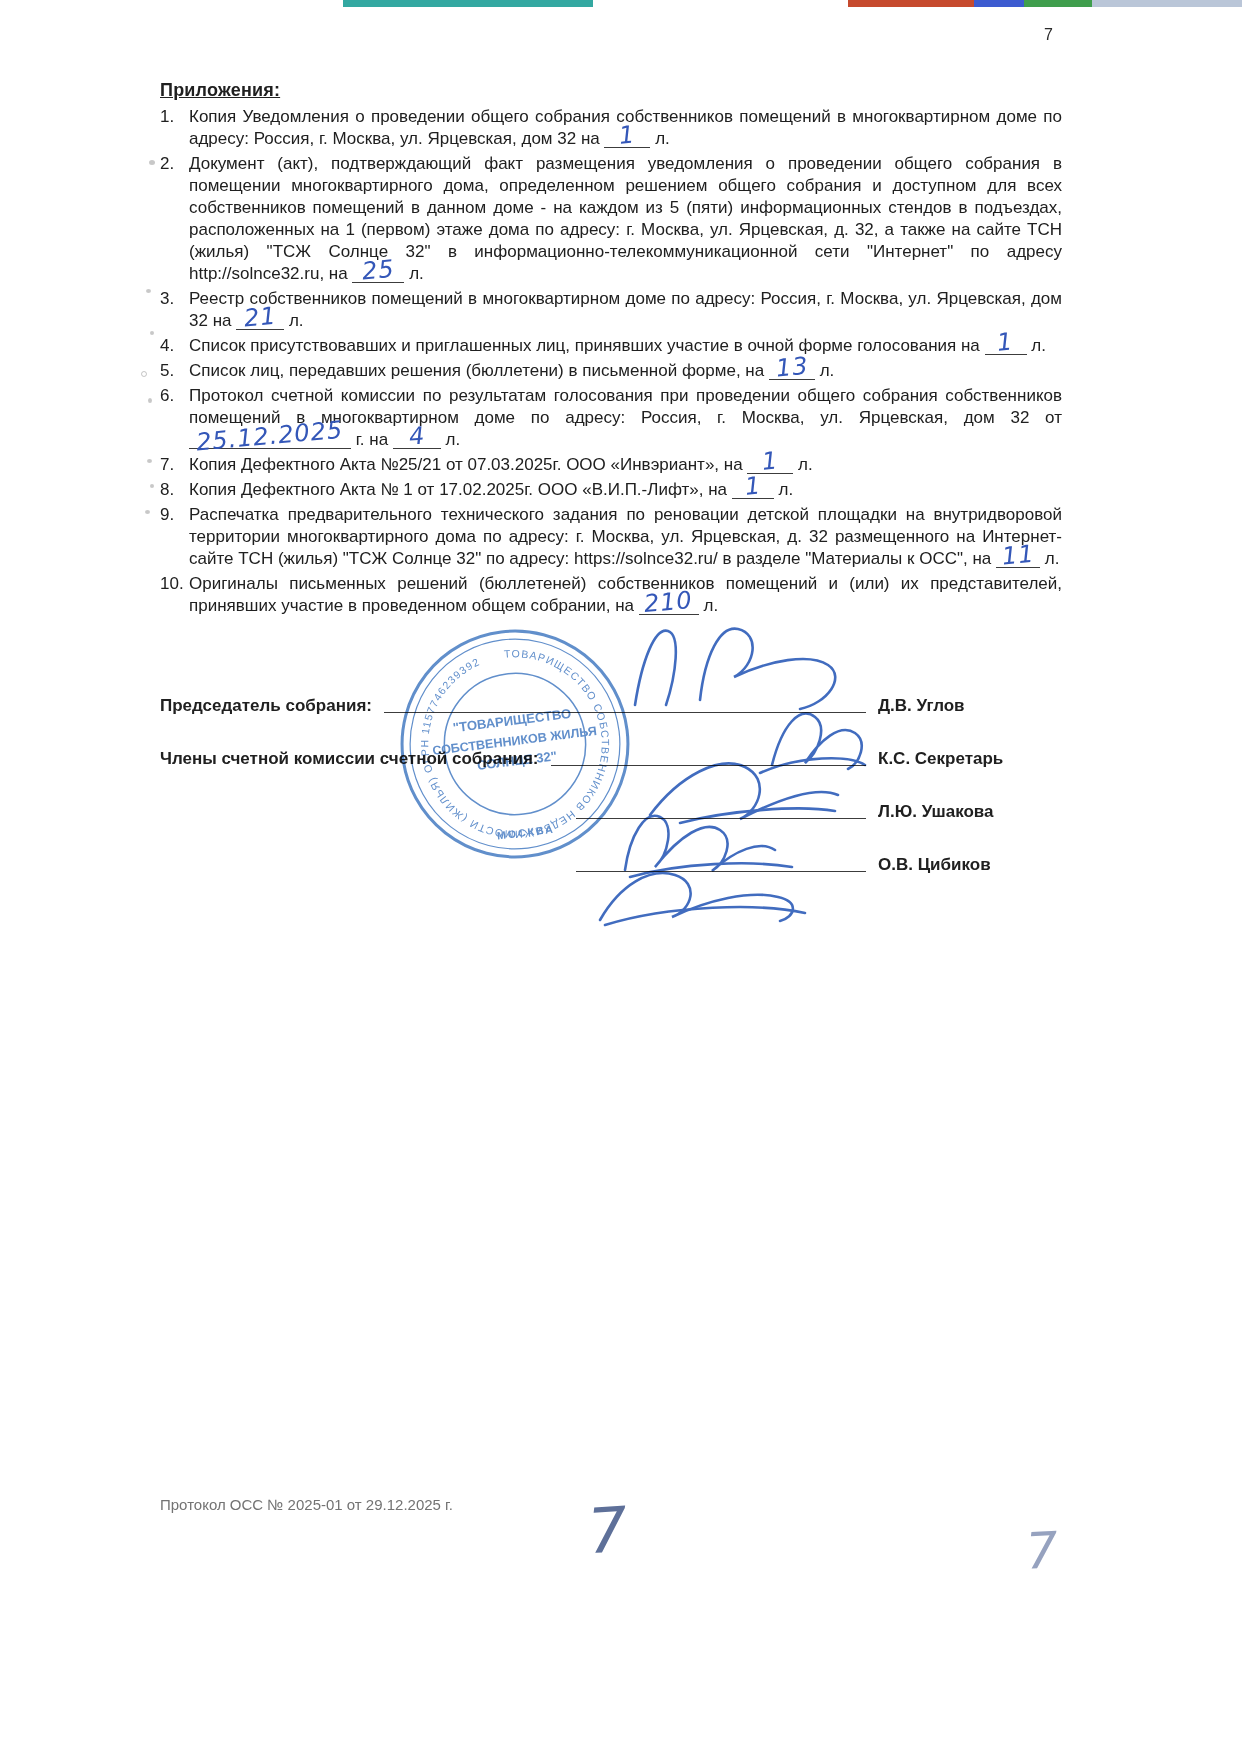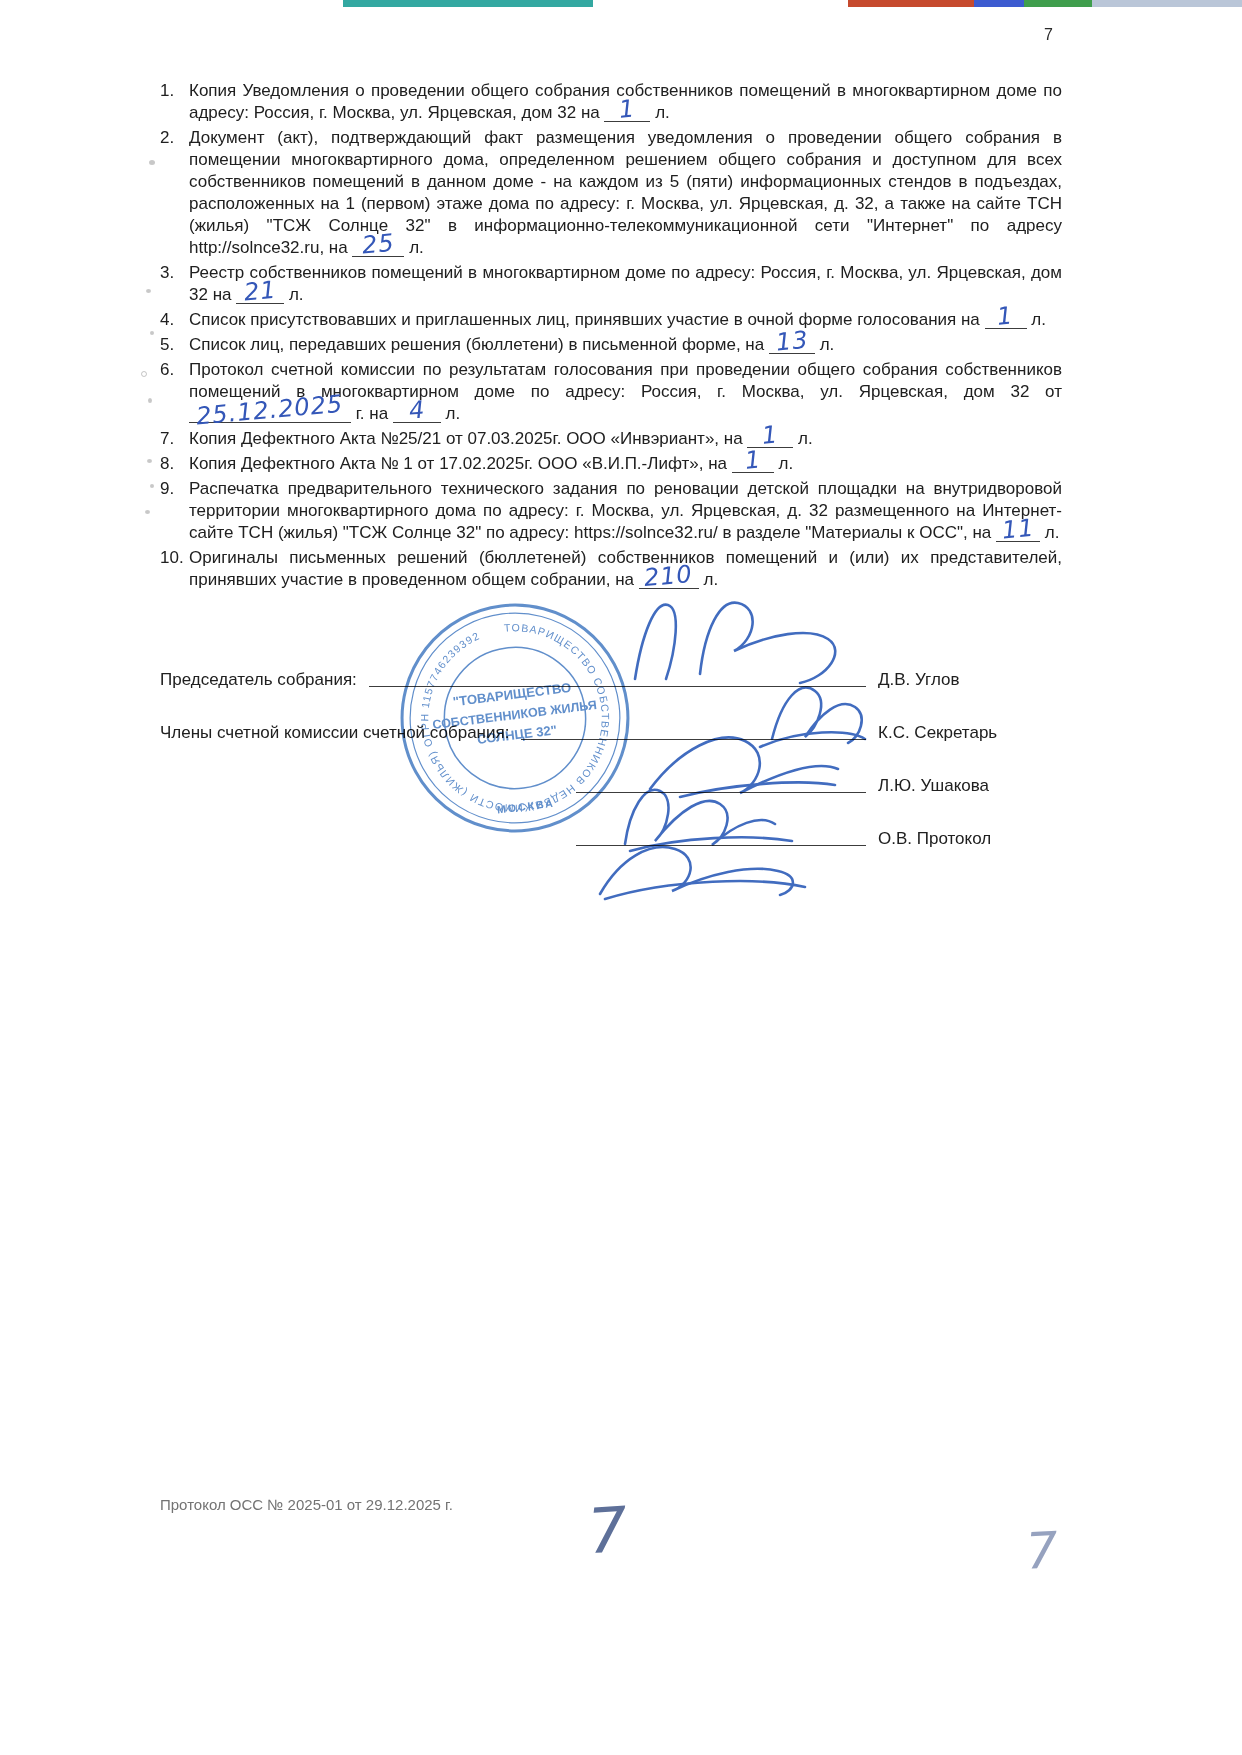--- a/index.html
+++ b/index.html
@@ -32,21 +32,21 @@
   }
   .hand {
     font-family:"DejaVu Sans", sans-serif; font-style:italic;
     color:var(--pen,#3457b8); font-size:24px; line-height:14px;
     display:inline-block; transform:rotate(-5deg) translateY(-1px);
     white-space:nowrap; letter-spacing:1px;
   }
 
   
   .sig-area { position:relative; margin-top:48px; height:330px; }
-  .sig-row  { display:flex; align-items:flex-end; height:53px; font-size:17px; }
+  .sig-row  { display:flex; align-items:flex-end; height:53px; font-size:17px;font-weight:bold; }
   .sig-label { white-space:nowrap; padding-bottom:2px; }
   .sig-label.empty { width:404px; }
   .sig-line  { flex:1; border-bottom:1.6px solid #3c3c3c; margin:0 12px 5px 12px; height:1px; }
   .sig-name  { width:184px; padding-bottom:2px; white-space:nowrap; }
 
   .stamp {
     position:absolute; left:234px; top:-42px; width:242px; height:242px;
     transform:rotate(-7deg); opacity:.88; mix-blend-mode:multiply; pointer-events:none;
   }
   .sig-ink {
@@ -83,20 +83,21 @@
 <div class="speck" style="left:149px; top:160px; width:6px; height:5px;"></div>
 <div class="speck" style="left:146px; top:289px; width:5px; height:4px;"></div>
 <div class="speck" style="left:150px; top:331px; width:4px; height:4px;"></div>
 <div class="speck" style="left:141px; top:371px; width:6px; height:6px; border:1px solid #999; background:transparent;"></div>
 <div class="speck" style="left:148px; top:398px; width:4px; height:5px;"></div>
 <div class="speck" style="left:147px; top:459px; width:5px; height:4px;"></div>
 <div class="speck" style="left:150px; top:484px; width:4px; height:4px;"></div>
 <div class="speck" style="left:145px; top:510px; width:5px; height:4px;"></div>
 
 <div class="content">
+  <div class="heading">Приложения:</div>
 
   <div id="attachments-list">
       <div class="att-item">
         <span class="att-num">1.</span>
         <span class="att-body">Копия Уведомления о проведении общего собрания собственников помещений в многоквартирном доме по адресу: Россия, г. Москва, ул. Ярцевская, дом 32 на <span class="blank" style="min-width: 46px;"><span class="hand">1</span></span> л.</span>
       </div>
       <div class="att-item">
         <span class="att-num">2.</span>
         <span class="att-body">Документ (акт), подтверждающий факт размещения уведомления о проведении общего собрания в помещении многоквартирного дома, определенном решением общего собрания и доступном для всех собственников помещений в данном доме - на каждом из 5 (пяти) информационных стендов в подъездах, расположенных на 1 (первом) этаже дома по адресу: г. Москва, ул. Ярцевская, д. 32, а также на сайте ТСН (жилья) "ТСЖ Солнце 32" в информационно-телекоммуникационной сети "Интернет" по адресу http://solnce32.ru, на <span class="blank" style="min-width: 52px;"><span class="hand">25</span></span> л.</span>
       </div>
@@ -164,21 +165,21 @@
           <span class="sig-name">К.С. Секретарь</span>
         </div>
         <div class="sig-row">
           <span class="sig-label empty"></span>
           <span class="sig-line"></span>
           <span class="sig-name">Л.Ю. Ушакова</span>
         </div>
         <div class="sig-row">
           <span class="sig-label empty"></span>
           <span class="sig-line"></span>
-          <span class="sig-name">О.В. Протокол</span>
+          <span class="sig-name">О.В. Цибиков</span>
         </div>
       </div>
 
     <svg class="sig-ink" viewBox="0 0 905 345">
       <g fill="none" stroke="#2d5cb8" stroke-width="2.6" stroke-linecap="round" opacity="0.9">
 
         <path d="M475,100 C482,55 495,22 508,26 C521,30 516,70 506,100"></path>
         <path d="M540,95 C545,50 560,20 578,24 C600,29 596,60 574,72 C610,55 650,48 668,60 C686,72 668,98 640,104"></path>
 
         <path d="M612,160 C622,120 640,100 655,112 C668,122 658,148 645,158 C660,135 680,118 695,128 C708,137 700,158 688,164"></path>

